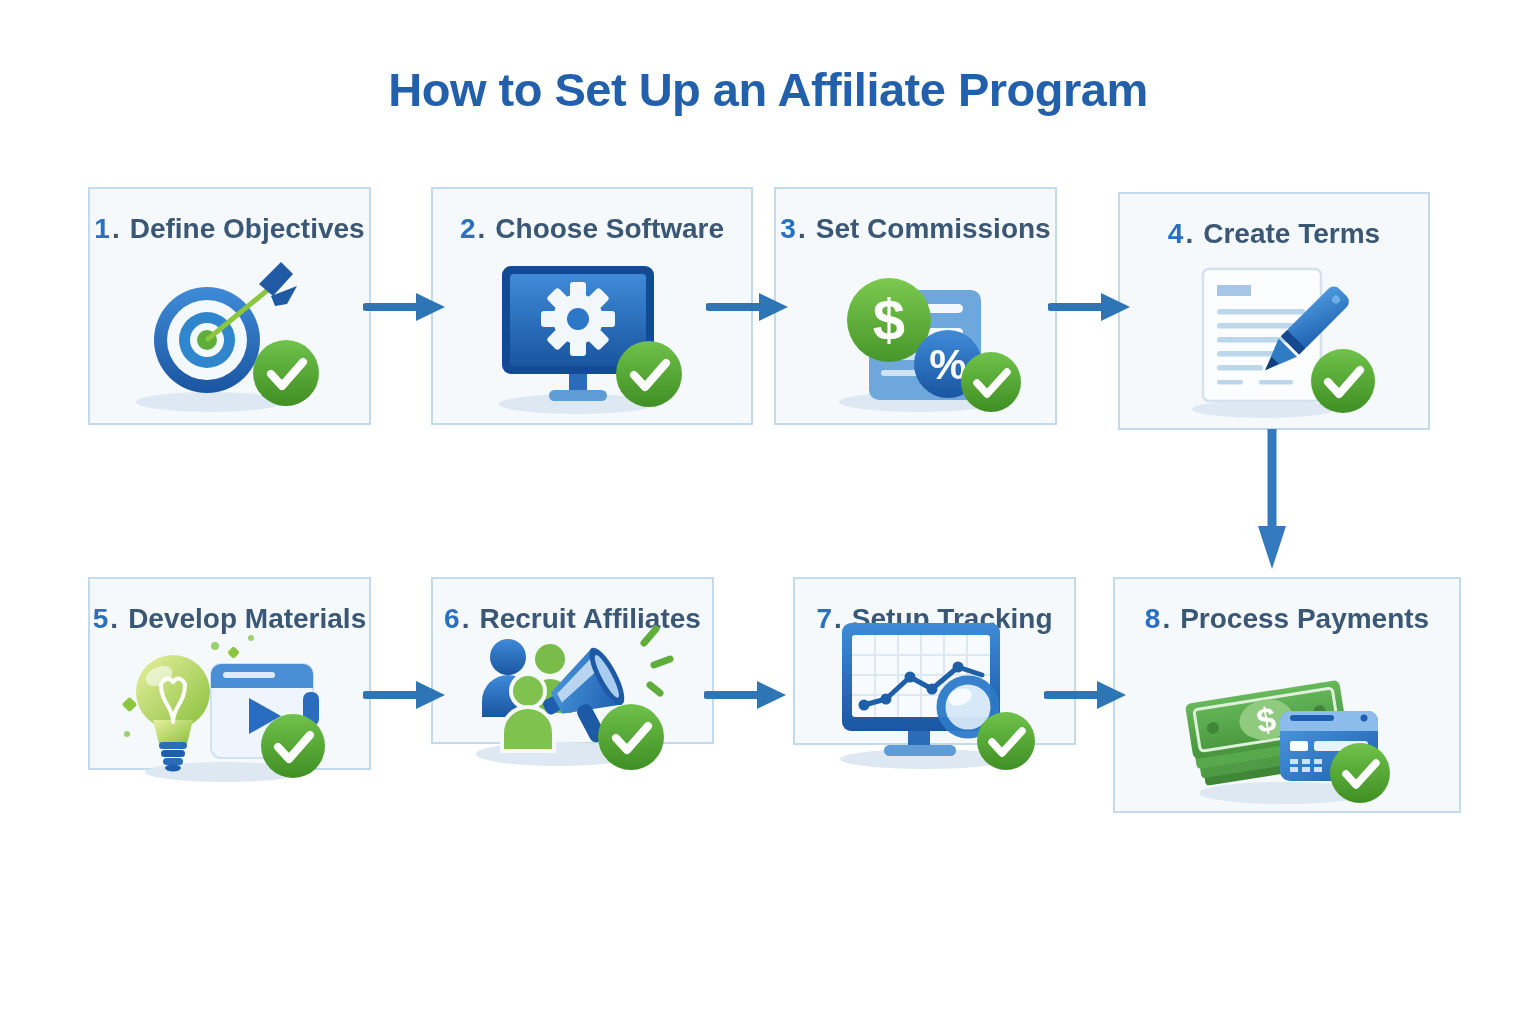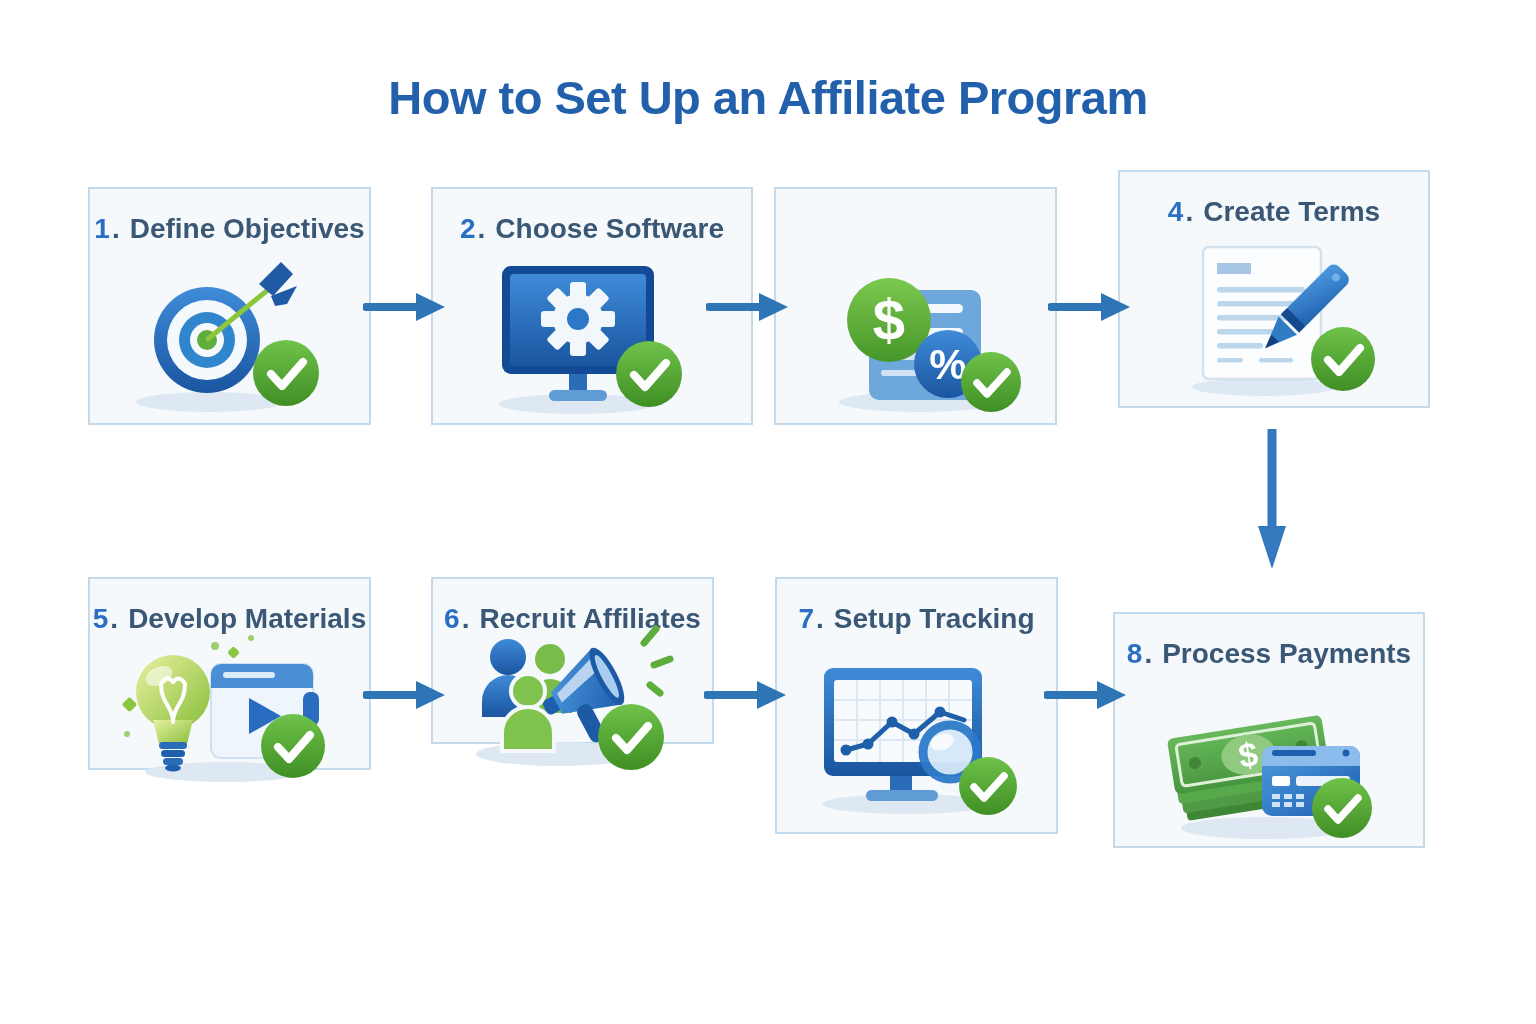--- a/index.html
+++ b/index.html
@@ -2,21 +2,21 @@
 <html><head>
 <meta charset="utf-8">
 <style>
   html,body{margin:0;padding:0;background:#ffffff;}
   .canvas{
     position:relative;width:1536px;height:1024px;background:#ffffff;overflow:hidden;
     font-family:"Liberation Sans","DejaVu Sans",sans-serif;
   }
   .page-title{
     position:absolute;top:58px;left:0;right:0;text-align:center;
-    font-size:47px;font-weight:700;color:#2360ab;letter-spacing:-0.5px;margin:12px;
+    font-size:47px;font-weight:700;color:#2360ab;letter-spacing:-0.5px;margin:4px;
   }
   .card{
     position:absolute;background:#f5f9fc;border:2px solid #c3d9ec;border-radius:0;
     box-sizing:border-box;
   }
   .card-title{
     margin-top:24px;text-align:center;font-size:28px;font-weight:700;color:#3a5875;
     white-space:nowrap;
   }
   .card-title .num{color:#2b6fc3;margin-right:2px;}
@@ -114,41 +114,44 @@
         <rect x="72" y="136" width="58" height="11" rx="5.5" fill="#5f9bd4"></rect>
         <g transform="translate(172,120)">
           <circle r="33" fill="url(#gBadge)"></circle>
           <path d="M-15,1 L-4,13 L17,-11" fill="none" stroke="#ffffff" stroke-width="8" stroke-linecap="round" stroke-linejoin="round"></path>
         </g>
       </svg>
     </div>
   </div>
 
   <div class="card" style="left:774px;top:187px;width:283px;height:238px">
+    <div class="card-title">
+      <span class="num">3</span><span class="sep">.</span><span class="lbl">Set Commissions</span>
+    </div>
     <div class="icon-wrap">
       <svg width="230" height="162" viewBox="0 0 230 162">
         <ellipse cx="118" cy="148" rx="80" ry="10" fill="#dde8f2"></ellipse>
         <rect x="68" y="36" width="112" height="110" rx="10" fill="#6ea7dc"></rect>
         <rect x="106" y="50" width="56" height="9" rx="4.5" fill="#f2f8fd"></rect>
         <rect x="90" y="74" width="72" height="9" rx="4.5" fill="#f2f8fd"></rect>
         <rect x="80" y="99" width="78" height="7" rx="3.5" fill="#cfe3f4"></rect>
         <rect x="80" y="116" width="58" height="6" rx="3" fill="#cfe3f4"></rect>
         <circle cx="88" cy="66" r="42" fill="url(#gGreenC)"></circle>
         <text x="88" y="86" font-size="58" font-weight="bold" fill="#ffffff" text-anchor="middle">$</text>
         <circle cx="147" cy="110" r="34" fill="url(#gBlue)"></circle>
         <text x="147" y="125" font-size="42" font-weight="bold" fill="#ffffff" text-anchor="middle">%</text>
         <g transform="translate(190,128)">
           <circle r="30" fill="url(#gBadge)"></circle>
           <path d="M-14,1 L-4,12 L16,-10" fill="none" stroke="#ffffff" stroke-width="7.5" stroke-linecap="round" stroke-linejoin="round"></path>
         </g>
       </svg>
     </div>
   </div>
 
-  <div class="card" style="left:1118px;top:170px;width:312px;height:238px">
+  <div class="card" style="left:1118px;top:192px;width:312px;height:238px">
     <div class="card-title">
       <span class="num">4</span><span class="sep">.</span><span class="lbl">Create Terms</span>
     </div>
     <div class="icon-wrap">
       <svg width="230" height="162" viewBox="0 0 230 162">
         <ellipse cx="105" cy="150" rx="72" ry="9" fill="#dde8f2"></ellipse>
         <rect x="44" y="10" width="118" height="132" rx="6" fill="#fcfdfe" stroke="#d4e2ee" stroke-width="2.5"></rect>
         <rect x="58" y="26" width="34" height="11" fill="#a5c6e4"></rect>
         <rect x="58" y="50" width="88" height="5.5" rx="2.7" fill="#bcd6ec"></rect>
         <rect x="58" y="64" width="84" height="5.5" rx="2.7" fill="#bcd6ec"></rect>
@@ -233,21 +236,21 @@
           <path d="M192,76 l10,8"></path>
         </g>
         <g transform="translate(173,128)">
           <circle r="33" fill="url(#gBadge)"></circle>
           <path d="M-15,1 L-4,13 L17,-11" fill="none" stroke="#ffffff" stroke-width="8" stroke-linecap="round" stroke-linejoin="round"></path>
         </g>
       </svg>
     </div>
   </div>
 
-  <div class="card" style="left:775px;top:577px;width:283px;height:257px">
+  <div class="card" style="left:793px;top:577px;width:283px;height:168px">
     <div class="card-title">
       <span class="num">7</span><span class="sep">.</span><span class="lbl">Setup Tracking</span>
     </div>
     <div class="icon-wrap">
       <svg width="230" height="162" viewBox="0 0 230 162">
         <ellipse cx="105" cy="150" rx="85" ry="10" fill="#dde8f2"></ellipse>
         <rect x="22" y="14" width="158" height="108" rx="9" fill="url(#gBlue)"></rect>
         <rect x="32" y="26" width="138" height="82" rx="3" fill="#f7fbfd"></rect>
         <path d="M55,26 v82 M78,26 v82 M101,26 v82 M124,26 v82 M147,26 v82 M32,46 h138 M32,66 h138 M32,86 h138" stroke="#dce9f3" stroke-width="2" fill="none"></path>
         <polyline points="44,96 66,90 90,68 112,80 138,58 162,66" fill="none" stroke="#1d5fa8" stroke-width="5" stroke-linejoin="round" stroke-linecap="round"></polyline>
@@ -262,21 +265,21 @@
         <ellipse cx="140" cy="88" rx="12" ry="8" fill="#ffffff" opacity="0.8" transform="rotate(-20 140 88)"></ellipse>
         <line x1="168" y1="119" x2="186" y2="138" stroke="#1c5aa6" stroke-width="13" stroke-linecap="round"></line>
         <g transform="translate(186,132)">
           <circle r="29" fill="url(#gBadge)"></circle>
           <path d="M-14,1 L-4,12 L16,-10" fill="none" stroke="#ffffff" stroke-width="7.5" stroke-linecap="round" stroke-linejoin="round"></path>
         </g>
       </svg>
     </div>
   </div>
 
-  <div class="card" style="left:1113px;top:612px;width:312px;height:236px">
+  <div class="card" style="left:1113px;top:577px;width:348px;height:236px">
     <div class="card-title">
       <span class="num">8</span><span class="sep">.</span><span class="lbl">Process Payments</span>
     </div>
     <div class="icon-wrap">
       <svg width="230" height="162" viewBox="0 0 230 162">
         <ellipse cx="112" cy="150" rx="85" ry="11" fill="#dde8f2"></ellipse>
         <g transform="rotate(-9 100 100)">
           <rect x="28" y="120" width="150" height="12" rx="4" fill="#3f8636"></rect>
           <rect x="25" y="110" width="152" height="14" rx="4" fill="#4f9a45"></rect>
           <rect x="22" y="98" width="154" height="16" rx="4" fill="#58a84c"></rect>

